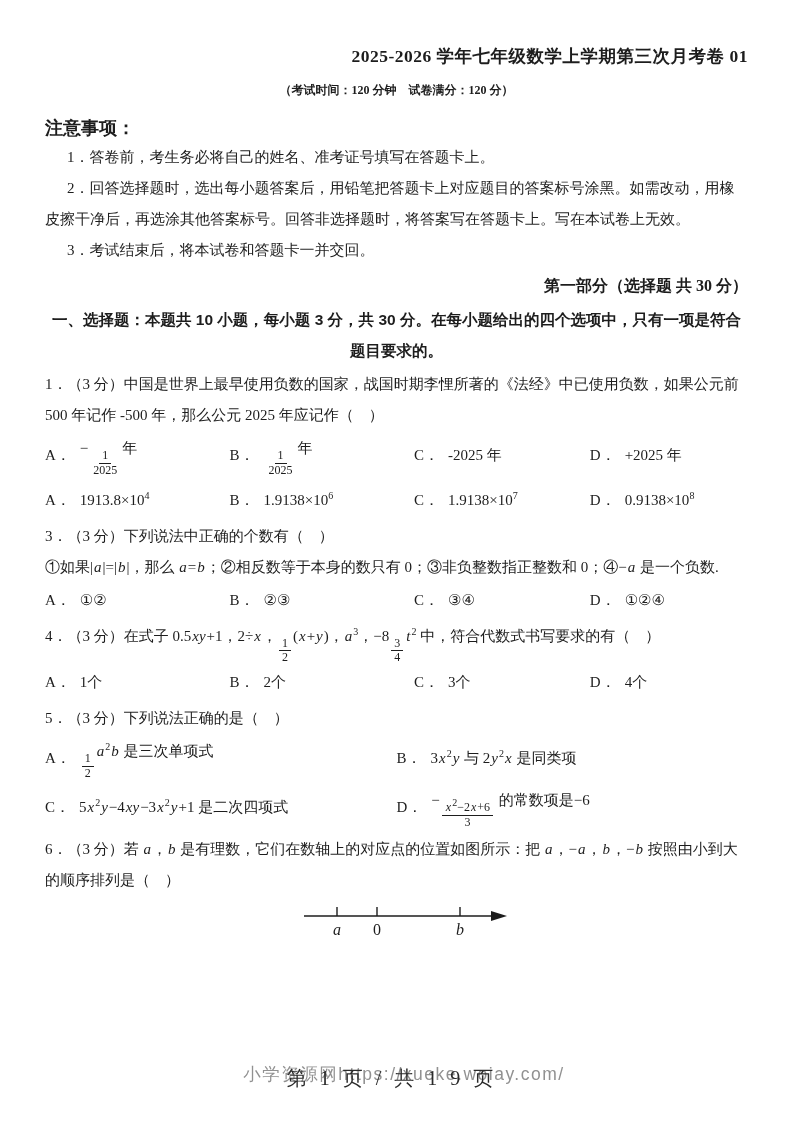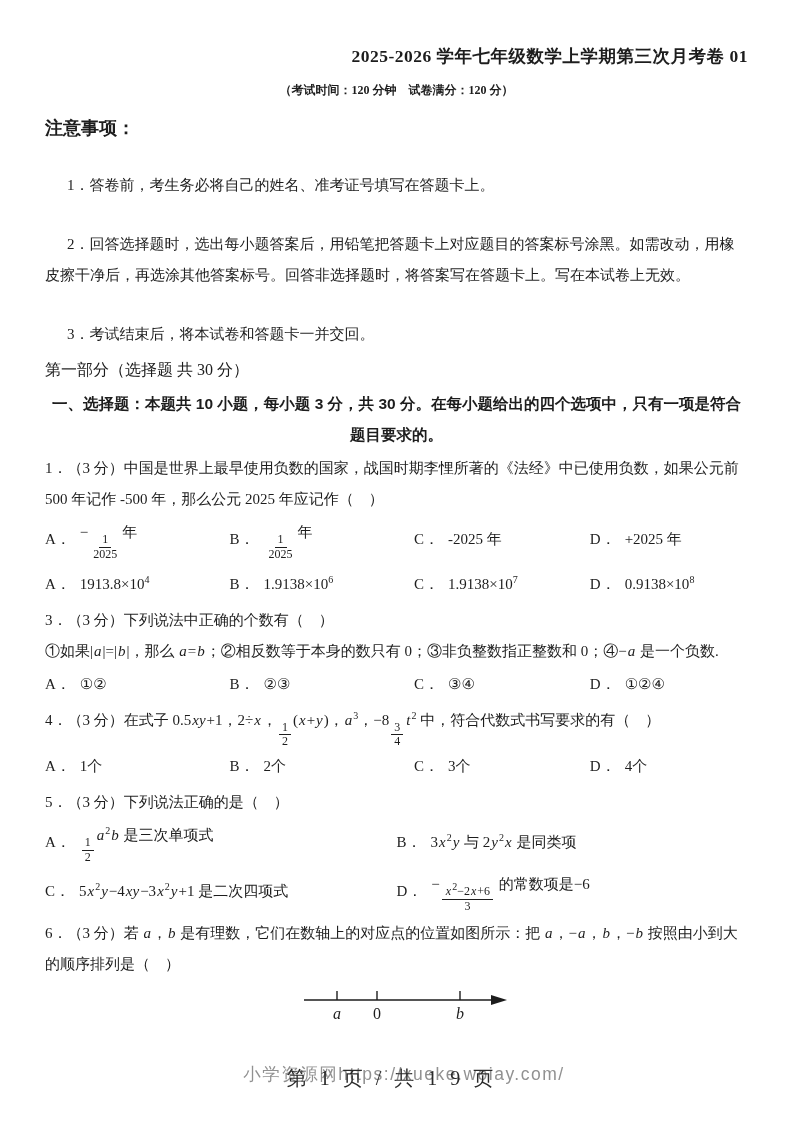--- a/index.html
+++ b/index.html
@@ -6,23 +6,23 @@
   html,body{width:793px;height:1122px;}
   body{
     background:#ffffff;color:#1d1d1d;
     font-family:"Liberation Serif","DejaVu Serif",serif;
     font-size:15px;position:relative;overflow:hidden;
   }
   .page{padding:44px 45px 0;}
   .title{text-align:right;font-size:17.5px;font-weight:bold;letter-spacing:.5px;margin-bottom:14px;}
   .subtitle{text-align:center;font-size:12px;font-weight:600;margin-bottom:15px;}
   .notice-heading{font-family:"Liberation Sans","DejaVu Sans",sans-serif;font-weight:bold;font-size:18px;line-height:28px;}
-  .notice-item{line-height:31px;text-indent:22px;margin-top:28px;}
+  .notice-item{line-height:31px;text-indent:22px;}
   .red{color:#cc3427;}
-  .part-title{text-align:left;font-weight:normal;font-size:16px;line-height:36px;margin-top:2px;}
+  .part-title{text-align:right;font-weight:bold;font-size:16px;line-height:36px;margin-top:2px;}
   .intro{font-family:"Liberation Sans","DejaVu Sans",sans-serif;font-weight:bold;font-size:15.5px;line-height:31px;text-align:center;}
   .question{margin-top:3px;}
   .question p{line-height:31px;}
   .opts{display:grid;align-items:center;}
   .opts.c4{grid-template-columns:1.05fr 1.05fr 1fr .9fr;}
   .opts.c2{grid-template-columns:1fr 1fr;}
   .opt{display:flex;align-items:center;line-height:31px;min-height:31px;padding:2px 0;}
   .opt .olabel{margin-right:9px;white-space:nowrap;}
   i.mvar{font-family:"Liberation Serif","DejaVu Serif",serif;font-style:italic;padding:0 1px;}
   sup{font-size:10px;line-height:0;vertical-align:super;}

